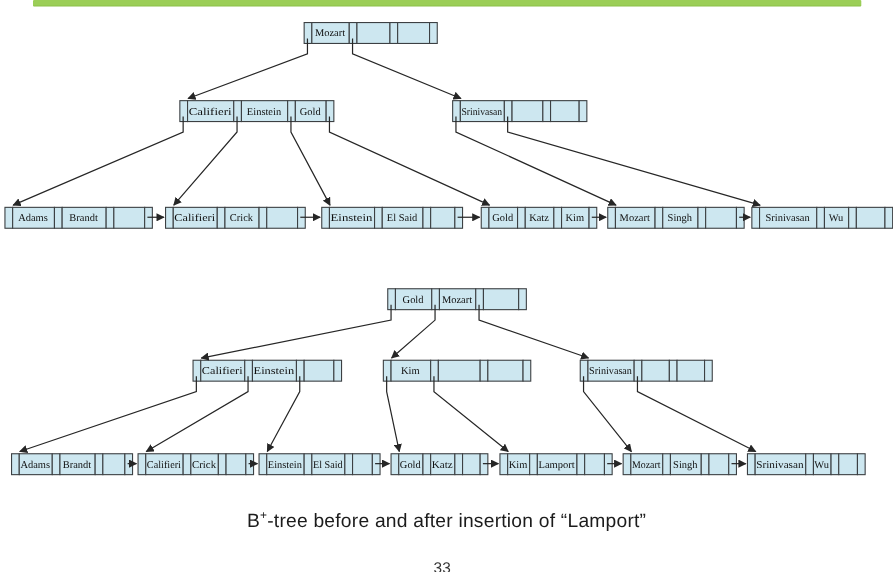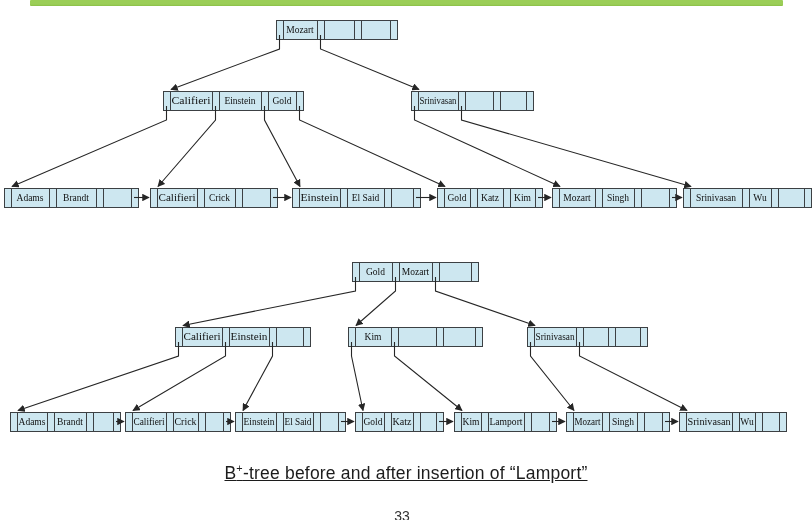--- a/index.html
+++ b/index.html
@@ -8,21 +8,21 @@
     font-family:"Liberation Sans","DejaVu Sans",sans-serif;
   }
   .slide{position:relative;width:812px;height:520px;background:#ffffff;overflow:hidden;}
   .accent-bar{position:absolute;top:0;left:30px;width:753px;height:6px;border-radius:1px;}
   #diagram{position:absolute;top:0;left:0;}
   #diagram text{
     font-family:"Liberation Serif","DejaVu Serif",serif;
   }
   .caption{
     position:absolute;top:463px;left:0;width:812px;text-align:center;
-    font-size:17.5px;color:#1c1c1c;letter-spacing:0.2px;text-decoration:underline;
+    font-size:17.5px;color:#1c1c1c;letter-spacing:0.2px;
   }
   .caption sup{font-size:0.62em;vertical-align:super;line-height:0;}
   .page-number{
     position:absolute;top:508px;left:0;width:804px;text-align:center;
     font-size:14px;color:#333333;
   }
 </style>
 </head>
 <body>
 

